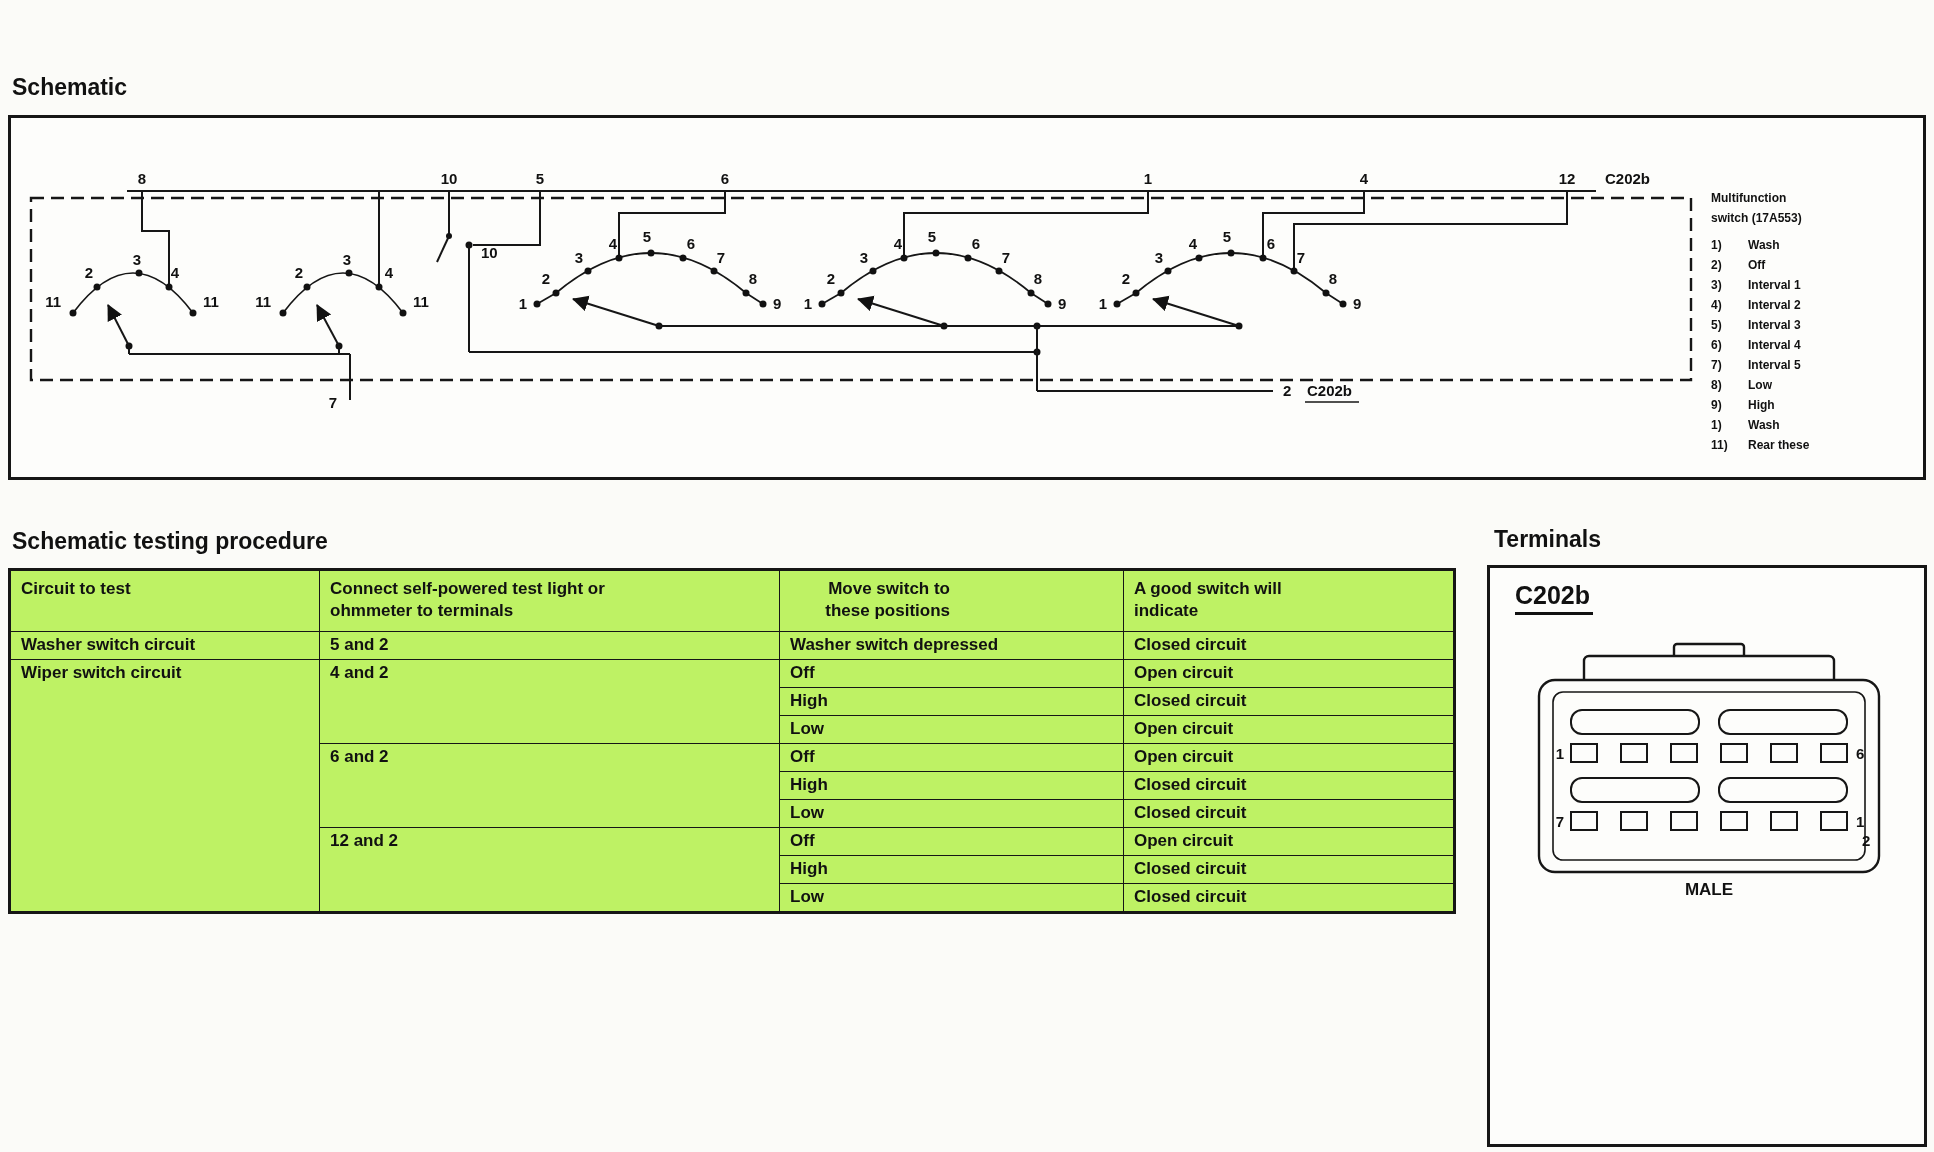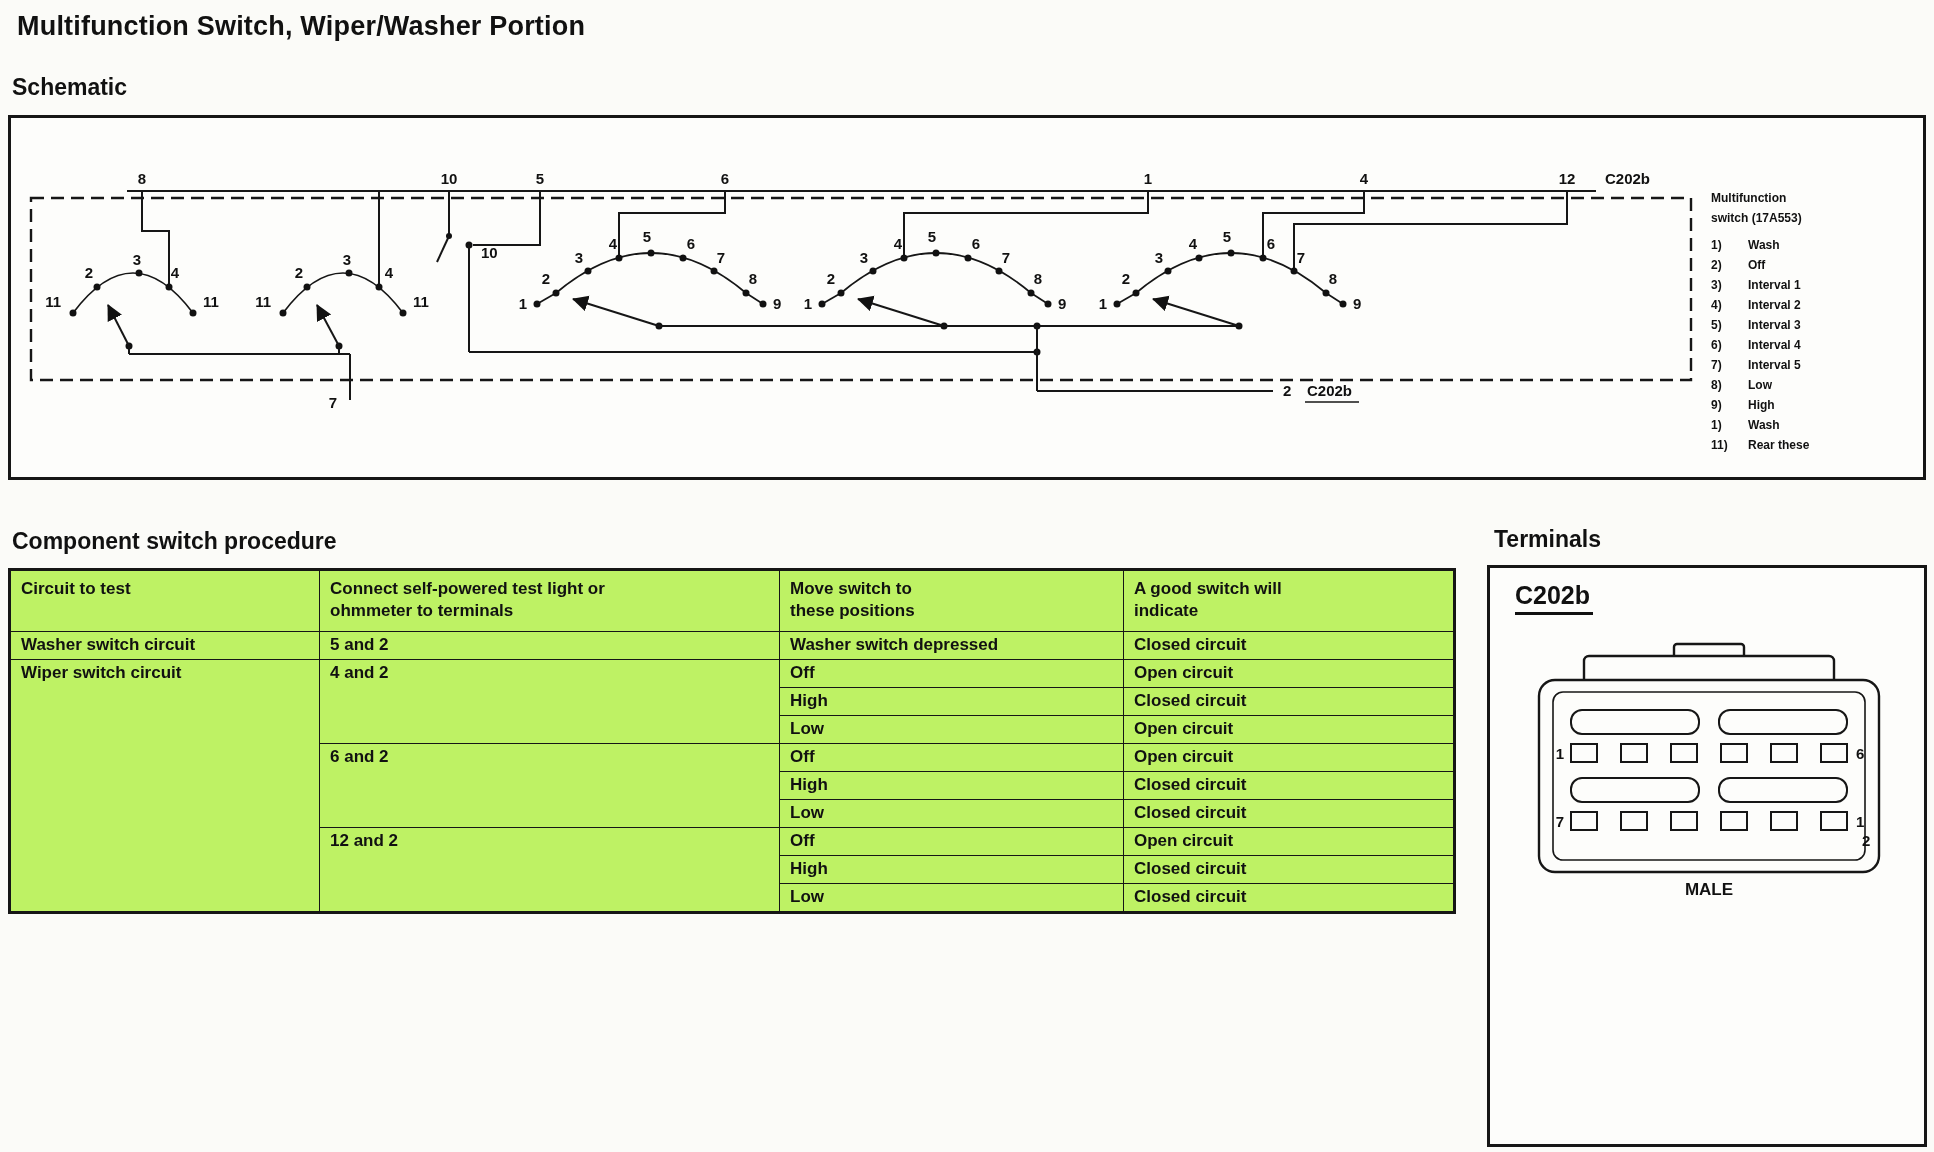--- a/index.html
+++ b/index.html
@@ -34,21 +34,21 @@
     position:absolute; left:8px; top:568px; border-collapse:collapse;
     table-layout:fixed; background:#bef264; border:3px solid #161616;
   }
   .testing-table th, .testing-table td {
     border:1.7px solid #161616; text-align:left; vertical-align:top;
     font-size:17px; padding:2px 10px; line-height:22px;
   }
   .testing-table th { font-weight:700; padding:7px 10px 9px 10px; }
   .testing-table td { height:23px; font-weight:700; }
   .testing-table td.circuit { font-weight:700; }
-  .hw2 { width:345px; } .hw3 { width:160px; } .hw4 { width:180px; }
+  .hw2 { width:345px; } .hw3 { width:160px;text-align:right; } .hw4 { width:180px; }
 
   .terminals-panel {
     position:absolute; left:1487px; top:565px; width:440px; height:582px;
     border:3px solid #161616; box-sizing:border-box; background:#fdfdfb;
   }
   .conn-name {
     position:absolute; left:25px; top:13px; font-size:25px; font-weight:700;
     border-bottom:3px solid #111; padding:0 3px 2px 0; display:inline-block;
   }
   .conn { position:absolute; left:14px; top:64px; }
@@ -56,21 +56,20 @@
   .conn .o  { stroke:#161616; stroke-width:2.4; fill:#fdfdfb; }
   .conn .i  { stroke:#161616; stroke-width:1.6; fill:none; }
   .conn .p  { stroke:#161616; stroke-width:2; fill:none; }
   .conn .male { font-size:17px; }
 </style>
 </head>
 <body>
 
 <div class="page">
 
-  <div class="page-title">Multifunction Switch, Wiper/Washer Portion</div>
   <div class="sec-heading h-schematic">Schematic</div>
 
   <div class="schematic-panel">
     <svg class="schem" width="1912" height="359" viewBox="0 0 1912 359">
       <defs>
         <marker id="arw" markerWidth="10" markerHeight="10" refX="7.5" refY="4" orient="auto">
           <path d="M0,0 L8,4 L0,8 Z" fill="#111"></path>
         </marker>
       </defs>
 
@@ -288,21 +287,21 @@
             <span>Wash</span>
           </div>
         <div class="legend-row">
             <span class="legend-num">11)</span>
             <span>Rear these</span>
           </div>
       </div>
     </div>
   </div>
 
-  <div class="sec-heading h-testing">Component switch procedure</div>
+  <div class="sec-heading h-testing">Schematic testing procedure</div>
 
   <table class="testing-table">
     <colgroup>
       <col style="width:310px">
         <col style="width:460px">
         <col style="width:344px">
         <col style="width:331px">
     </colgroup>
     <tbody>
         <tr>

